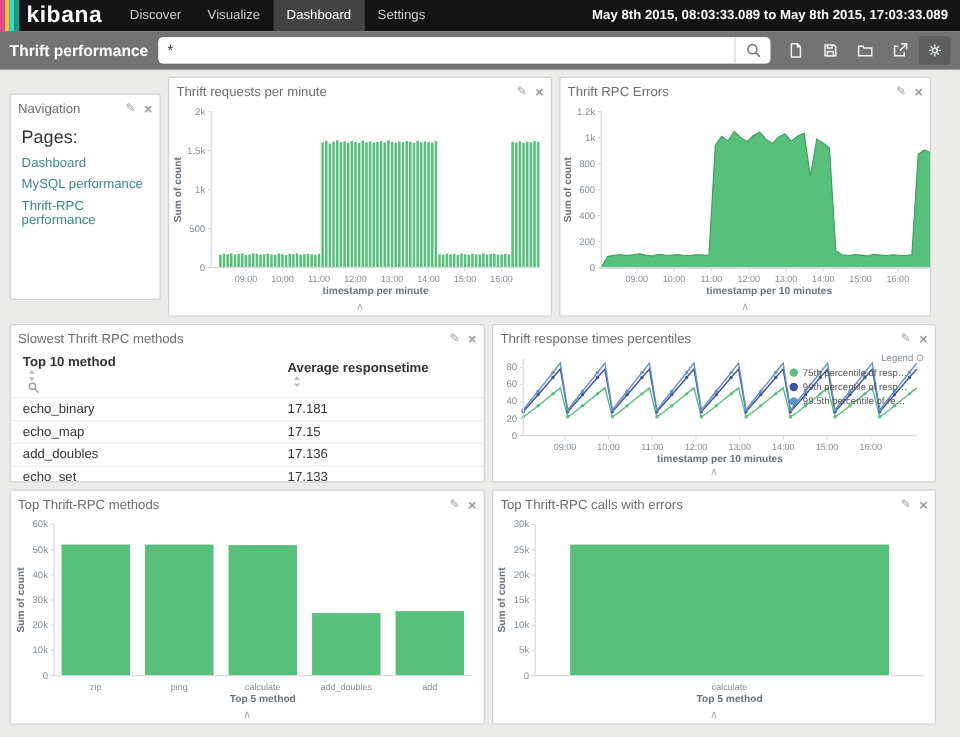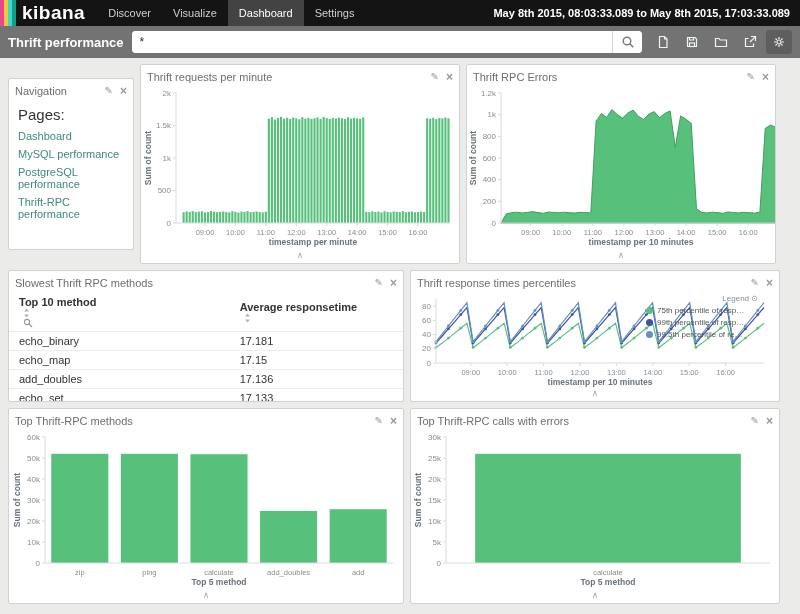--- a/index.html
+++ b/index.html
@@ -56,21 +56,21 @@
   .chart-wrap { flex: 1; display: flex; justify-content: center; overflow: hidden; }
   svg { font-family: "Liberation Sans", sans-serif; display: block; }
 
   
   .table { width: 100%; border-collapse: collapse; font-size: 11px; }
   .table th { text-align: left; font-weight: bold; color: #333; padding: 3px 10px; white-space: nowrap; cursor: pointer; }
   .table td { padding: 3px 10px; color: #333; border-top: 1px solid #ededed; }
   .hdr-icon { margin-left: 4px; vertical-align: -1px; }
 
   
-  .legend { position: absolute; top: 23px; right: 21px; width: 112px; font-size: 8px; }
+  .legend { position: absolute; top: 23px; right: 9px; width: 112px; font-size: 8px; }
   .legend-title { color: #848e96; text-align: right; margin-bottom: 2px; cursor: pointer; }
   .legend-entry { display: flex; align-items: center; gap: 4px; margin: 3px 0; color: #555; cursor: pointer; }
   .dot { width: 7px; height: 7px; border-radius: 50%; flex: none; }
   .legend-label { white-space: nowrap; overflow: hidden; }
 </style>
 </head>
 <body>
 
 <div class="app">
 
@@ -147,21 +147,20 @@
       <section class="panel p-nav">
         <div class="panel-header">
           <span class="panel-title">Navigation</span>
           <span class="picon">✎</span>
           <span class="picon x">×</span>
         </div>
         <div class="nav-body">
           <div class="pages-heading">Pages:</div>
           <a class="page-link">Dashboard</a>
           <a class="page-link">MySQL performance</a>
-          <a class="page-link">PostgreSQL performance</a>
           <a class="page-link">Thrift-RPC performance</a>
         </div>
       </section>
 
       <section class="panel p-req">
         <div class="panel-header">
           <span class="panel-title">Thrift requests per minute</span>
           <span class="picon">✎</span>
           <span class="picon x">×</span>
         </div>

